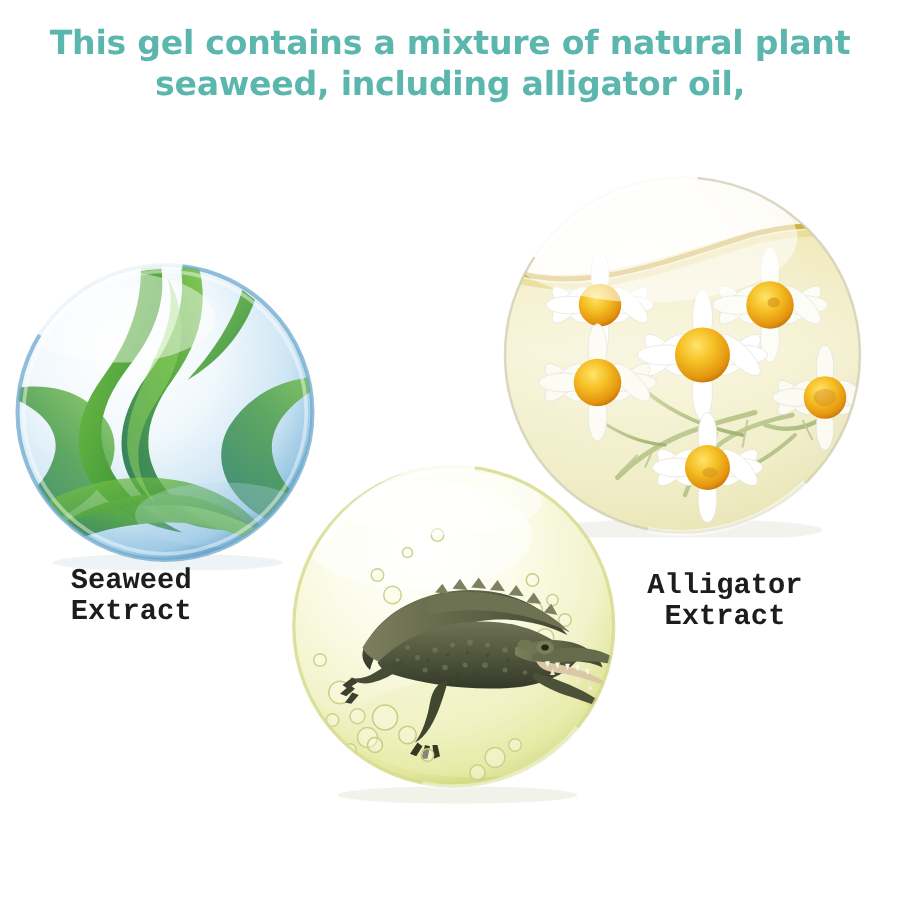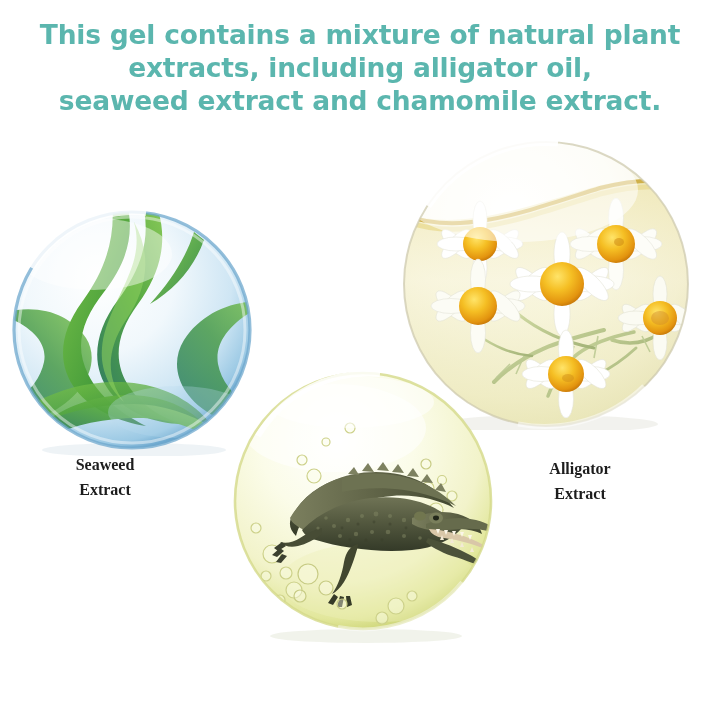--- a/index.html
+++ b/index.html
@@ -26,23 +26,23 @@
 
   
   .sphere-block{position:absolute;}
   .sphere-art{position:absolute;left:0;top:0;}
 
   .caption{
     position:absolute;
     text-align:center;
     color:#1d1d1d;
     font-weight:700;
-    font-size:16px;
+    font-size:23px;
     line-height:25px;
-    font-family:Liberation Serif, serif;
+    font-family:Liberation Mono, monospace;
     white-space:pre-line;
   }
 
   
   #seaweed-block{left:8px;top:206px;width:250px;height:250px;}
   #seaweed-caption{left:0px;top:452px;width:210px;}
 
   
   #chamomile-block{left:398px;top:134px;width:296px;height:296px;}
   #chamomile-caption{left:450px;top:456px;width:260px;}
@@ -51,22 +51,21 @@
   #alligator-block{left:230px;top:368px;width:270px;height:275px;}
   #alligator-caption{left:215px;top:665px;width:300px;}
 </style>
 </head>
 <body style="background: rgb(255, 255, 255);">
 
 <div id="stage">
 
   <div id="headline" style="color: rgb(91, 182, 174);">
     <span class="ln">This gel contains a mixture of natural plant</span>
-    <span class="ln">extracts, including alligator oil,</span>
-    <span class="ln">seaweed extract and chamomile extract.</span>
+    <span class="ln">seaweed, including alligator oil,</span>
   </div>
 
   <div class="sphere-block" id="chamomile-block">
     <svg class="sphere-art" width="296" height="296" viewBox="0 0 296 296">
       <defs>
         <radialGradient id="chGlass" cx="38%" cy="26%" r="78%">
           <stop offset="0%" stop-color="#ffffff"></stop>
           <stop offset="48%" stop-color="#fbfaef"></stop>
           <stop offset="82%" stop-color="#f1edd2"></stop>
           <stop offset="96%" stop-color="#e2dcb6"></stop>

